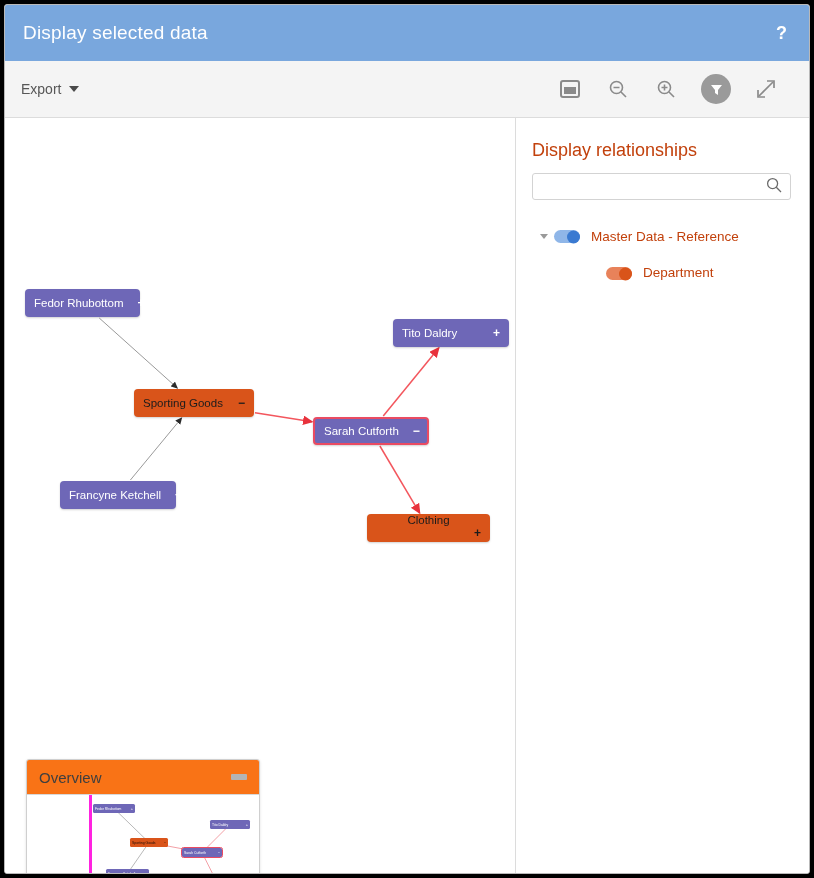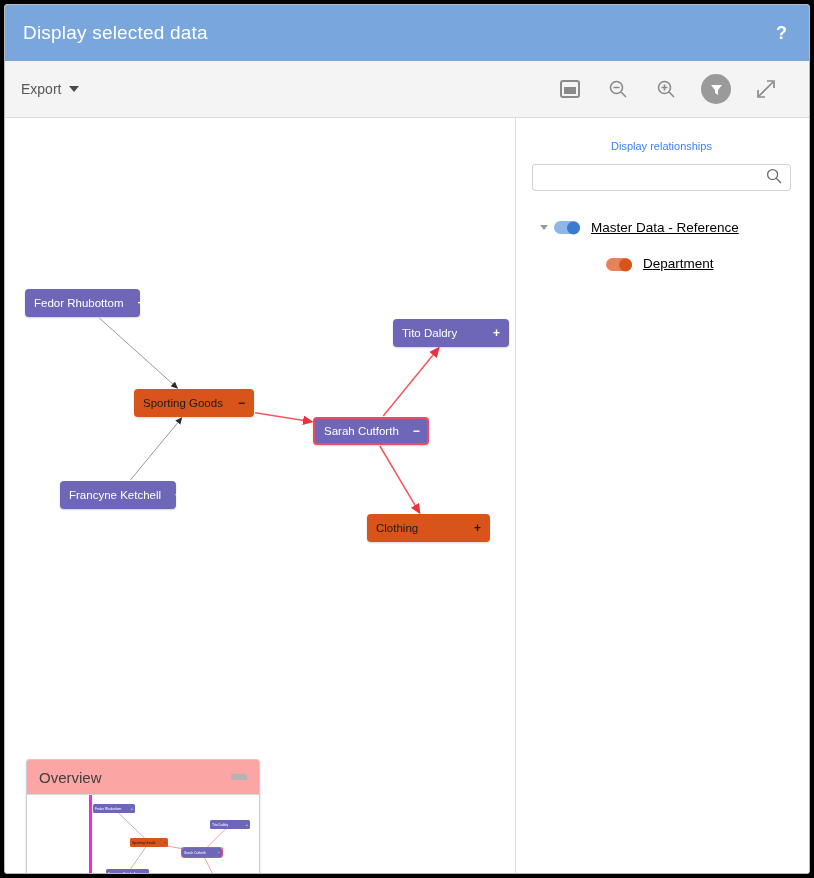--- a/index.html
+++ b/index.html
@@ -141,21 +141,21 @@
     left: 21px; top: 641px;
     width: 234px; height: 169px;
     background: #ffffff;
     border: 1px solid #cfcfcf;
     border-radius: 3px;
     box-shadow: 0 1px 3px rgba(0,0,0,.12);
     overflow: hidden;
   }
   .ov-header {
     height: 35px;
-    background: #fca5a5;
+    background: #f97316;
     border-bottom: 1px solid #d8d8d8;
     display: flex; align-items: center;
     padding: 0 12px;
   }
   .ov-title { font-size: 15px; color: #3f3f3f; }
   .ov-min {
     margin-left: auto;
     width: 16px; height: 6px;
     background: #b4b4b4;
     border-radius: 1px;
@@ -185,24 +185,23 @@
     white-space: nowrap;
   }
   .mini-node .mexp { margin-left: auto; font-size: 4px; }
   .mini-node.employee { background: #6e67b7; }
   .mini-node.department { background: #d9541a; color: #201008; }
   .mini-node.selected { outline: 1px solid #ea4b62; }
   .ov-svg { position: absolute; left:0; top:0; width: 234px; height: 133px; }
 
   
   .side-title {
-    font-size: 11px;
-    color: #3b82f6;
+    font-size: 18px;
+    color: #c2410c;
     margin-bottom: 12px;
-    text-align: center;
   }
   .search-wrap {
     position: relative;
     height: 27px;
     border: 1px solid #d3d3d3;
     border-radius: 3px;
     background: #fff;
     margin-bottom: 22px;
   }
   .search-input {
@@ -247,21 +246,21 @@
     cursor: pointer;
     flex: 0 0 auto;
   }
   .toggle .knob {
     position: absolute;
     right: 0; top: 50%;
     transform: translateY(-50%);
     width: 13px; height: 13px;
     border-radius: 50%;
   }
-  .tree-label { font-size: 13.5px; color: #000000; text-decoration: underline; }
+  .tree-label { font-size: 13.5px; color: #c2410c; }
   .depth1 { padding-left: 0; }
   .depth2 { padding-left: 18px; }
   .depth3 { padding-left: 52px; align-items: flex-end; }
 </style>
 </head>
 <body>
 
 <div id="app">
   <div class="window">
 
@@ -352,21 +351,21 @@
               <span class="nexp">+</span>
             </div>
             <div class="node employee" style="left: 388px; top: 201px; width: 116px;">
               <span class="nlabel">Tito Daldry</span>
               <span class="nexp">+</span>
             </div>
             <div class="node employee selected" style="left: 308px; top: 299px; width: 116px;">
               <span class="nlabel">Sarah Cutforth</span>
               <span class="nexp">−</span>
             </div>
-            <div class="node department" style="left: 362px; top: 396px; width: 123px;">
+            <div class="node department" style="left: 362px; top: 396px; width: 123px; flex-direction: column;">
               <span class="nlabel">Clothing</span>
               <span class="nexp">+</span>
             </div>
           </div>
 
         <div class="overview">
           <div class="ov-header">
             <div class="ov-title">Overview</div>
             <div class="ov-min"></div>
           </div>

